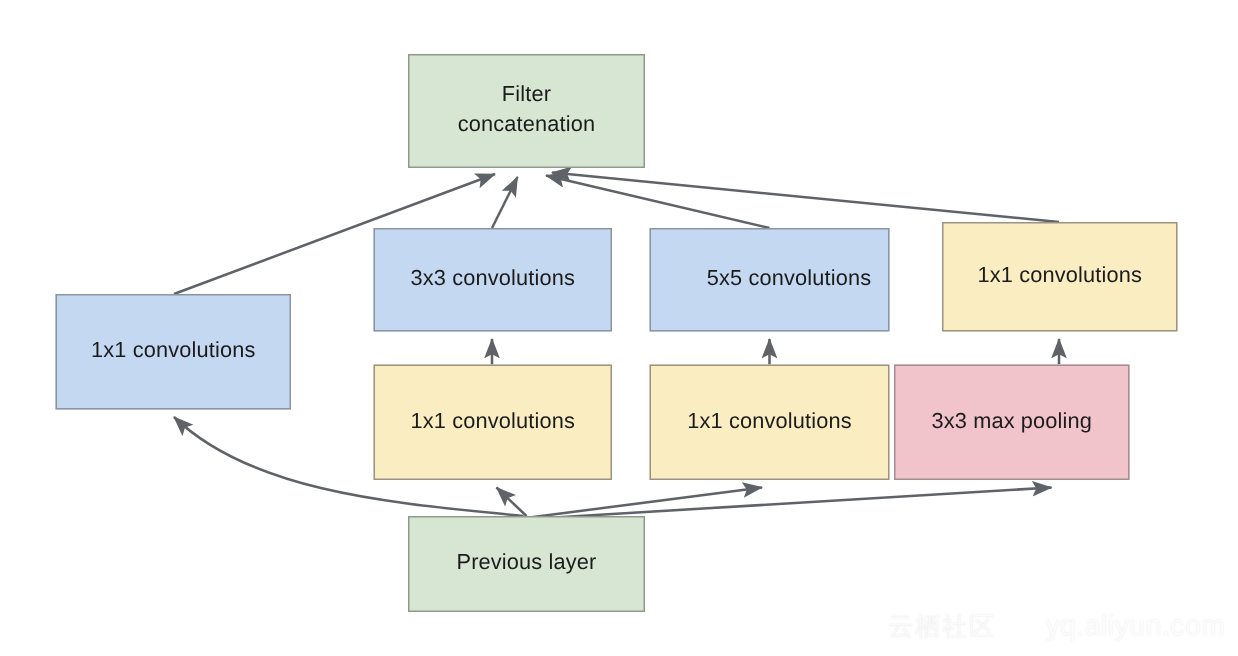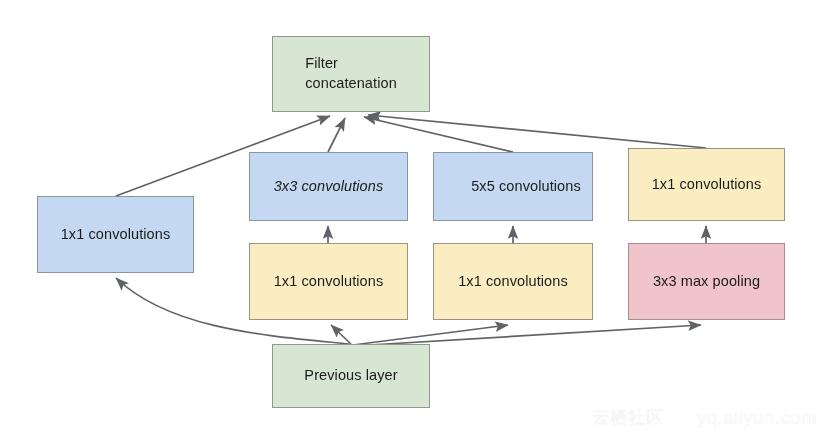--- a/index.html
+++ b/index.html
@@ -24,21 +24,21 @@
     width: 825px;
     height: 437px;
   }
   .node {
     position: absolute;
     box-sizing: border-box;
     border: 1.6px solid #8d8d8d;
     display: flex;
     align-items: center;
     justify-content: center;
-    text-align: left;
+    text-align: center;
     color: #1b1b1b;
     font-size: 14.5px;
     line-height: 1.35;
     letter-spacing: 0.1px;
     z-index: 3;
     user-select: none;
   }
   .node-green  { background: #d7e6d2; border-color: #8f9a8b; }
   .node-blue   { background: #c5d8f1; border-color: #8b94a3; }
   .node-yellow { background: #fbedc2; border-color: #9a9283; }
@@ -119,41 +119,41 @@
       <path d="M353,345 L508,325"></path>
 
       <path d="M353,346 L701,325"></path>
     </g>
   </svg>
 
   <div class="node node-green" style="left:272px; top:36px; width:158px; height:76px;">
     <span>Filter<br>concatenation</span>
   </div>
 
-  <div class="node node-blue" style="left:249px; top:152px; width:159px; height:69px;font-style:italic;">
+  <div class="node node-blue" style="left:249px; top:152px; width:159px; height:69px;">
     <span>3x3 convolutions</span>
   </div>
 
   <div class="node node-blue" style="left:433px; top:152px; width:160px; height:69px;padding-left:26px;">
     <span>5x5 convolutions</span>
   </div>
 
   <div class="node node-yellow" style="left:628px; top:148px; width:157px; height:73px;">
     <span>1x1 convolutions</span>
   </div>
 
   <div class="node node-yellow" style="left:249px; top:243px; width:159px; height:77px;">
     <span>1x1 convolutions</span>
   </div>
 
   <div class="node node-yellow" style="left:433px; top:243px; width:160px; height:77px;">
     <span>1x1 convolutions</span>
   </div>
 
-  <div class="node node-red" style="left:628px; top:243px; width:157px; height:77px;">
+  <div class="node node-red" style="left:596px; top:243px; width:157px; height:77px;">
     <span>3x3 max pooling</span>
   </div>
 
   <div class="node node-blue" style="left:37px; top:196px; width:157px; height:77px;">
     <span>1x1 convolutions</span>
   </div>
 
   <div class="node node-green" style="left:272px; top:344px; width:158px; height:64px;">
     <span>Previous layer</span>
   </div>

